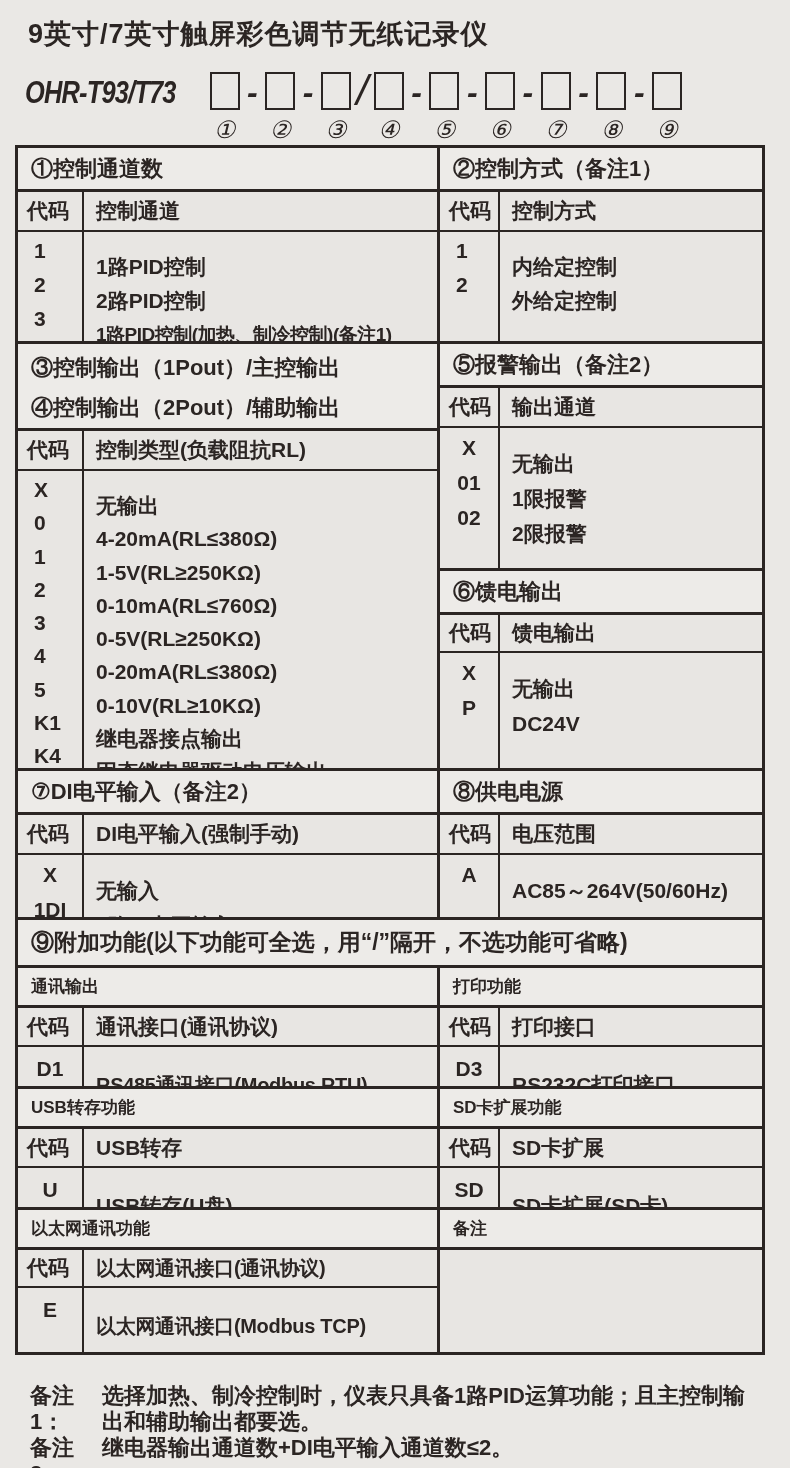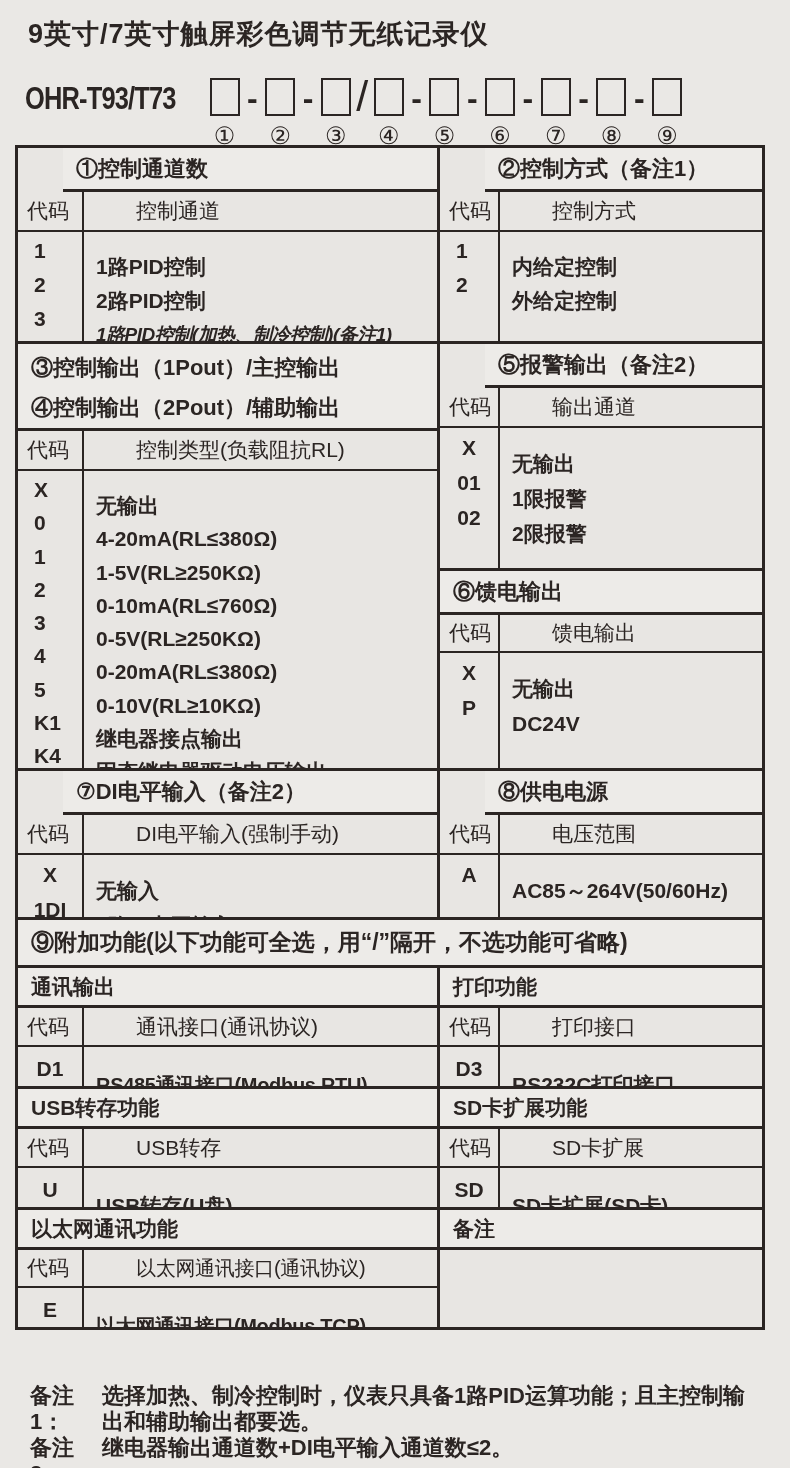--- a/index.html
+++ b/index.html
@@ -13,21 +13,21 @@
   #canvas{
     position:relative; width:790px; height:1468px;
     background:var(--page); color:var(--ink);
     font-family:"Liberation Sans", sans-serif;
   }
   
   .title{
     position:absolute; left:28px; top:16px;
     font-size:27px; font-weight:700; letter-spacing:1px; white-space:nowrap;
   }
-  .model-row{ position:absolute; left:25px; top:78px; display:flex; align-items:flex-start; }
+  .model-row{ position:absolute; left:25px; top:72px; display:flex; align-items:flex-start;font-style:italic; }
   .prefix{
     font-size:31px; font-weight:700; line-height:42px; white-space:nowrap;
     transform:scaleX(.82); transform-origin:left center; width:178px; letter-spacing:-1px;
   }
   .unit{ display:flex; flex-direction:column; align-items:center; width:31px; margin:0 6px; }
   .mbox{ width:30px; height:38px; border:2.5px solid var(--ink); }
   .mnum{ margin-top:7px; font-size:24px; font-weight:400; line-height:26px; }
   .msep{ height:40px; display:flex; align-items:center; font-size:32px; font-weight:700; margin:0 1px; }
   .msep.slash{ font-size:43px; font-weight:400; margin:0 -1px; padding-bottom:4px; }
   
@@ -41,39 +41,39 @@
   .col.left{ width:422px; border-right:3px solid var(--ink); }
   .col.right{ flex:1; }
   .sec-head{
     background:var(--band); border-bottom:3px solid var(--ink);
     display:flex; align-items:center; padding-left:13px;
     font-size:22px; font-weight:700; white-space:nowrap;
   }
   .sec-head.two{ flex-direction:column; align-items:flex-start; justify-content:flex-end; line-height:40px; }
   .sec-head.noline{ border-bottom:none; }
   .sec-head.topline{ border-top:3px solid var(--ink); }
-  .sec-head.sub{ font-size:21px; }
-  .h40{ height:40px; } .h44{ height:44px;margin-left:45px; } .h47{ height:47px; } .h87{ height:87px; } .h140{ height:140px; } .h39{ height:39px; } .h38{ height:38px; }
-  .thead{ display:flex; border-bottom:2.5px solid var(--ink); font-weight:400; font-size:21px;gap:40px; }
+  .sec-head.sub{ font-size:17px; }
+  .h40{ height:40px; } .h44{ height:44px; } .h47{ height:47px; } .h87{ height:87px; } .h140{ height:140px; } .h39{ height:39px; } .h38{ height:38px; }
+  .thead{ display:flex; border-bottom:2.5px solid var(--ink); font-weight:700; font-size:21px; }
   .th{ display:flex; align-items:center; white-space:nowrap; }
   .th.code{ width:66px; border-right:2.5px solid var(--ink); padding-left:9px; }
   .right .th.code{ width:60px; }
   .th.desc{ flex:1; padding-left:12px; }
   .tbody{ flex:1; display:flex; font-size:21px; font-weight:600; overflow:hidden; }
   .tbody .codes{ width:66px; border-right:2.5px solid var(--ink); padding-top:2px; }
   .right .tbody .codes{ width:60px; }
   .tbody .descs{ flex:1; padding-left:12px; padding-top:18px; }
   .codes.padL .line{ padding-left:16px; }
   .codes.ctr{ text-align:center; }
   .line{ white-space:nowrap; }
   .lh34 .line{ height:34px; line-height:34px; }
   .lh333 .line{ height:33.3px; line-height:33.3px; }
   .lh35 .line{ height:35px; line-height:35px; }
   .lh40 .line{ height:40px; line-height:40px; }
-  .tight{ font-size:19px; letter-spacing:-0.5px;font-style:italic; }
+  .tight{ font-size:19px; letter-spacing:-0.5px; }
   .tight2{ font-size:20px; letter-spacing:-0.3px; }
   
   .notes{
     position:absolute; left:30px; top:1383px; width:735px;
     font-size:22px; font-weight:700; line-height:26px;
   }
   .note{ display:flex; }
   .nlabel{ flex:0 0 72px; }
   .ntext{ width:648px; }
 </style>
@@ -343,21 +343,21 @@
           <div class="codes ctr">
               <div class="line">SD</div>
             </div>
           <div class="descs">
               <div class="line">SD卡扩展(SD卡)</div>
             </div>
         </div>
       </div>
     </div>
 
-    <div class="band" style="height:120px">
+    <div class="band" style="height:145px">
       <div class="col left">
         <div class="sec-head sub h40">以太网通讯功能</div>
         <div class="thead h38">
           <div class="th code">代码</div>
           <div class="th desc tight2">以太网通讯接口(通讯协议)</div>
         </div>
         <div class="tbody lh40">
           <div class="codes ctr">
               <div class="line">E</div>
             </div>

